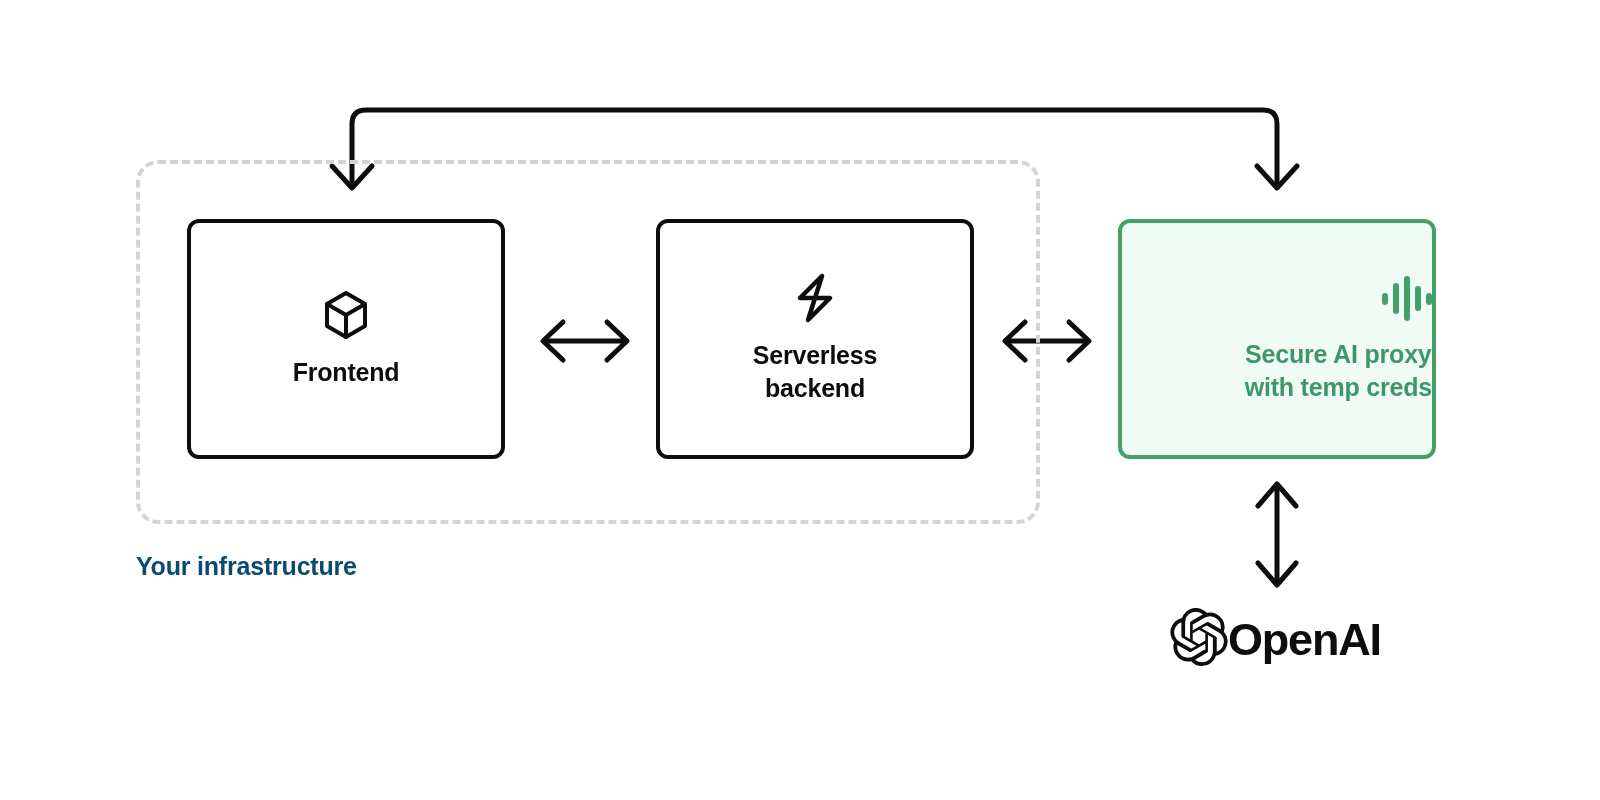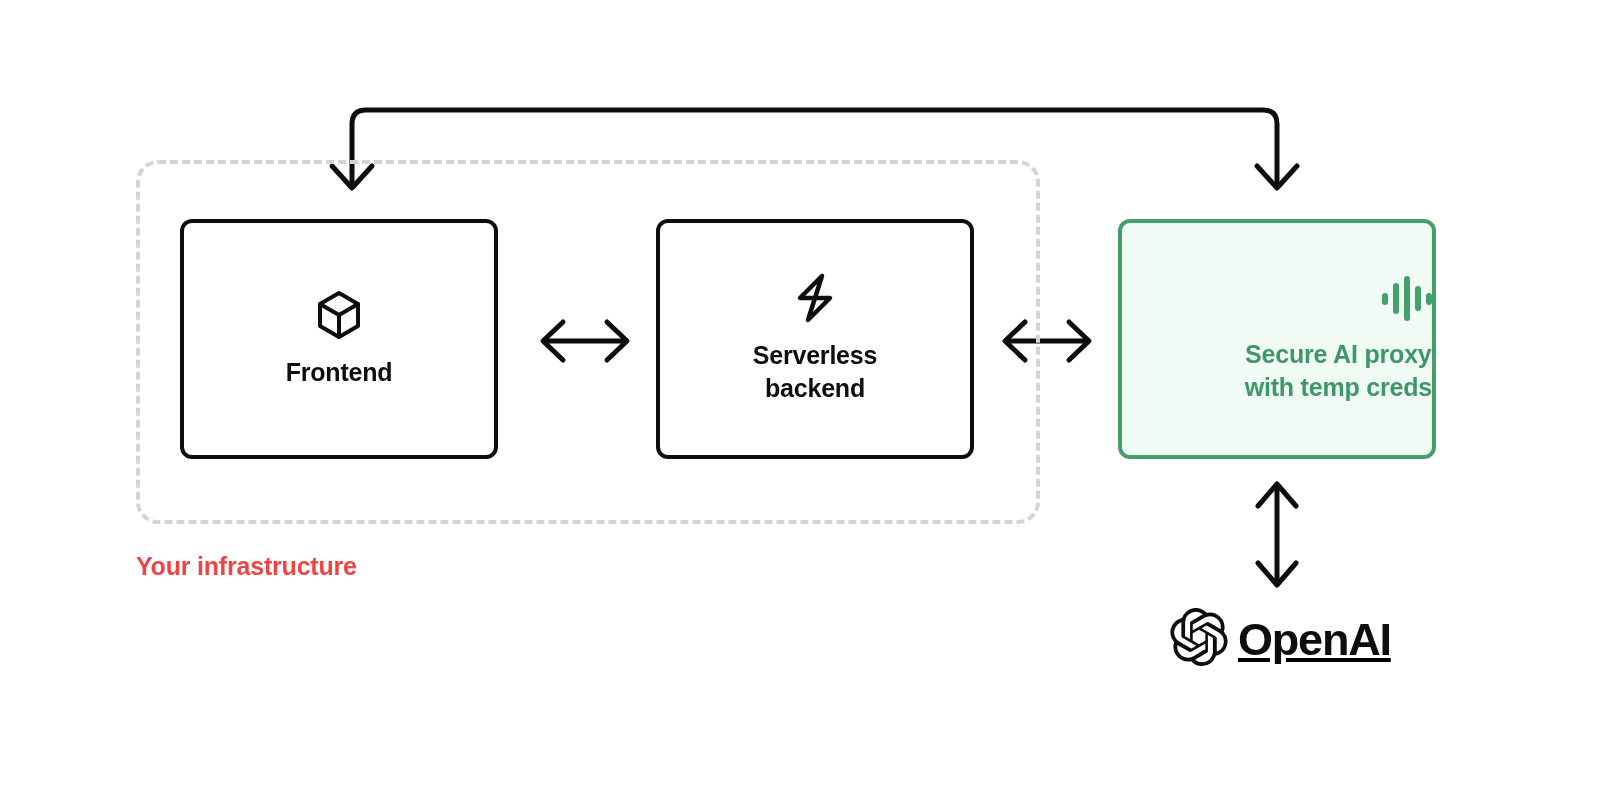--- a/index.html
+++ b/index.html
@@ -33,21 +33,21 @@
     border: 4px dashed #d4d4d4;
     border-radius: 22px;
     box-sizing: border-box;
   }
   .infra-label {
     position: absolute;
     left: 136px;
     top: 552px;
     font-size: 25px;
     font-weight: bold;
-    color: #ef4444;
+    color: #0c4a6e;
     letter-spacing: -0.2px;
     white-space: nowrap;
   }
 
   
   .node {
     position: absolute;
     box-sizing: border-box;
     display: flex;
     flex-direction: column;
@@ -57,21 +57,21 @@
   }
   .node.plain {
     background: #ffffff;
     border: 4px solid #0d0d0d;
   }
   .node.accent {
     background: #f1fbf5;
     border: 4px solid #43a06b;
   }
   #node-frontend {
-    left: 180px;
+    left: 187px;
     top: 219px;
     width: 318px;
     height: 240px;
   }
   #node-backend {
     left: 656px;
     top: 219px;
     width: 318px;
     height: 240px;
   }
@@ -99,22 +99,20 @@
     color: #3d9768;
   }
 
   
   .openai-logo {
     position: absolute;
     left: 1170px;
     top: 608px;
     display: flex;
     align-items: center;
-    gap: 10px;
-    text-decoration: underline;
   }
   .openai-word {
     font-size: 45px;
     font-weight: bold;
     color: #0d0d0d;
     letter-spacing: -1.2px;
     line-height: 1;
   }
 </style>
 </head>

